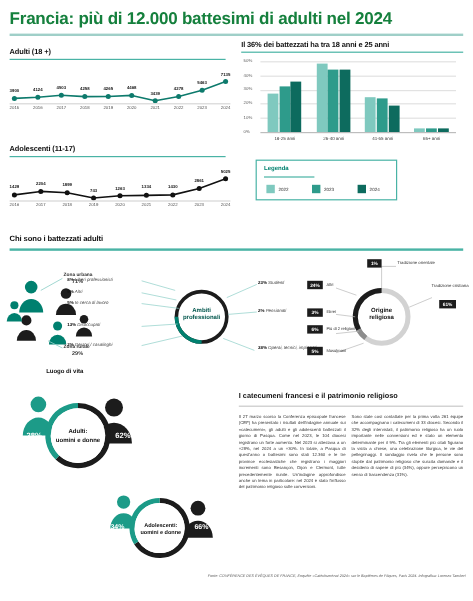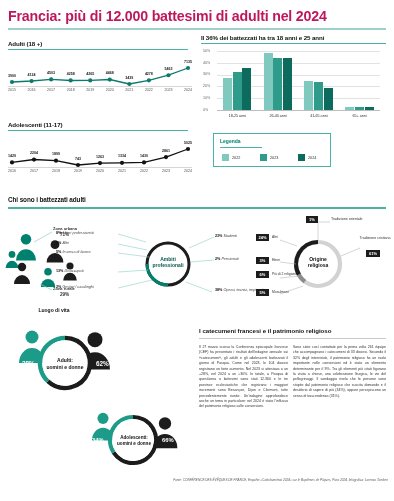--- a/index.html
+++ b/index.html
@@ -7,21 +7,21 @@
     width: 394px; height: 501px;
     background: #ffffff;
     font-family: "Liberation Sans", sans-serif;
     overflow: hidden;
   }
   #page { position: relative; width: 394px; height: 501px; background:#fff; }
 
   
   .title {
     position: absolute; left: 8px; top: 8px; width: 378px;
-    font-size: 14.2px; font-weight: bold; color: #be185d;
+    font-size: 14.2px; font-weight: bold; color: #15803d;
     letter-spacing: -0.2px; white-space: nowrap;
   }
   .title-rule {
     position: absolute; left: 8px; top: 28px; width: 378px; height: 1.6px;
     background: #9fcfc8;
   }
 
   
   .sec-h {
     position: absolute; font-size: 6.2px; font-weight: bold; color: #111;

